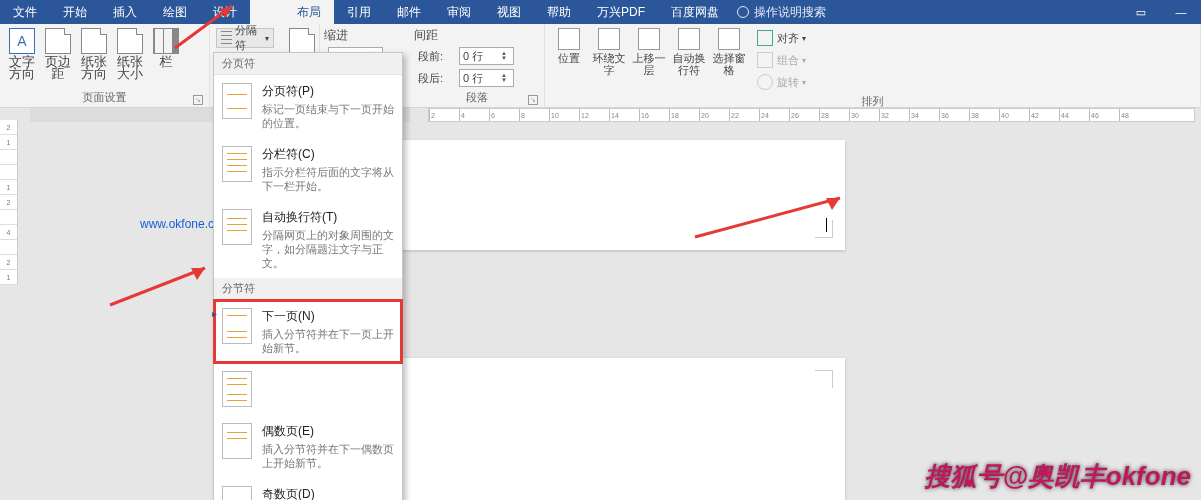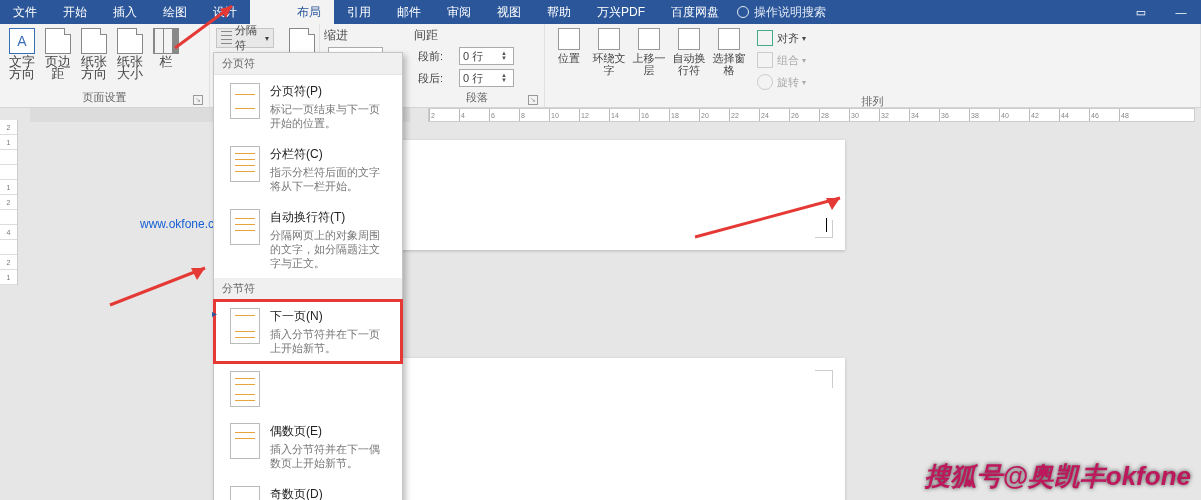--- a/index.html
+++ b/index.html
@@ -42,21 +42,21 @@
 .breaks-btn .caret { margin-left: 4px; font-size: 8px; }
 
 
 .arrange-btn { width: 40px; display: flex; flex-direction: column; align-items: center; padding: 2px 2px 0; }
 .arrange-btn .ico { width: 22px; height: 22px; border: 1px solid #999; background: #fff; }
 .arrange-btn .txt { font-size: 11px; line-height: 12px; text-align: center; margin-top: 2px; }
 
 
 .dropdown { position: absolute; left: 213px; top: 52px; width: 190px; background: #fff; border: 1px solid #c6c6c6; box-shadow: 3px 3px 6px rgba(0,0,0,0.25); z-index: 50; font-size: 12px; }
 .dropdown .section-h { background: #f0f0f0; color: #666; font-size: 11px; padding: 3px 8px; border-bottom: 1px solid #e4e4e4; }
-.dropdown .item { display: flex; padding: 8px 16px; gap: 10px; cursor: pointer; position: relative; }
+.dropdown .item { display: flex; padding: 8px 8px; gap: 10px; cursor: pointer; position: relative; }
 .dropdown .item.highlight { outline: 3px solid #e53935; outline-offset: -2px; z-index: 2; }
 .dropdown .item.highlight::before { content: "▸"; position: absolute; left: -2px; top: 8px; color: #2b579a; font-size: 10px; }
 .dropdown .item .thumb { width: 30px; height: 36px; background: #fff; border: 1px solid #bbb; flex-shrink: 0; position: relative; }
 .dropdown .item .thumb .ln { position: absolute; left: 4px; right: 4px; height: 1px; background: #e8a33d; }
 .dropdown .item .meta .title { font-size: 12px; color: #222; margin-bottom: 2px; }
 .dropdown .item .meta .desc { font-size: 11px; color: #777; line-height: 14px; }
 
 
 .workspace { position: absolute; left: 0; right: 0; top: 108px; bottom: 0; background: #e6e6e6; }
 .ruler-left { position: absolute; left: 0; top: 12px; width: 18px; background: #fff; border-right: 1px solid #ccc; font-size: 7px; color: #777; }

